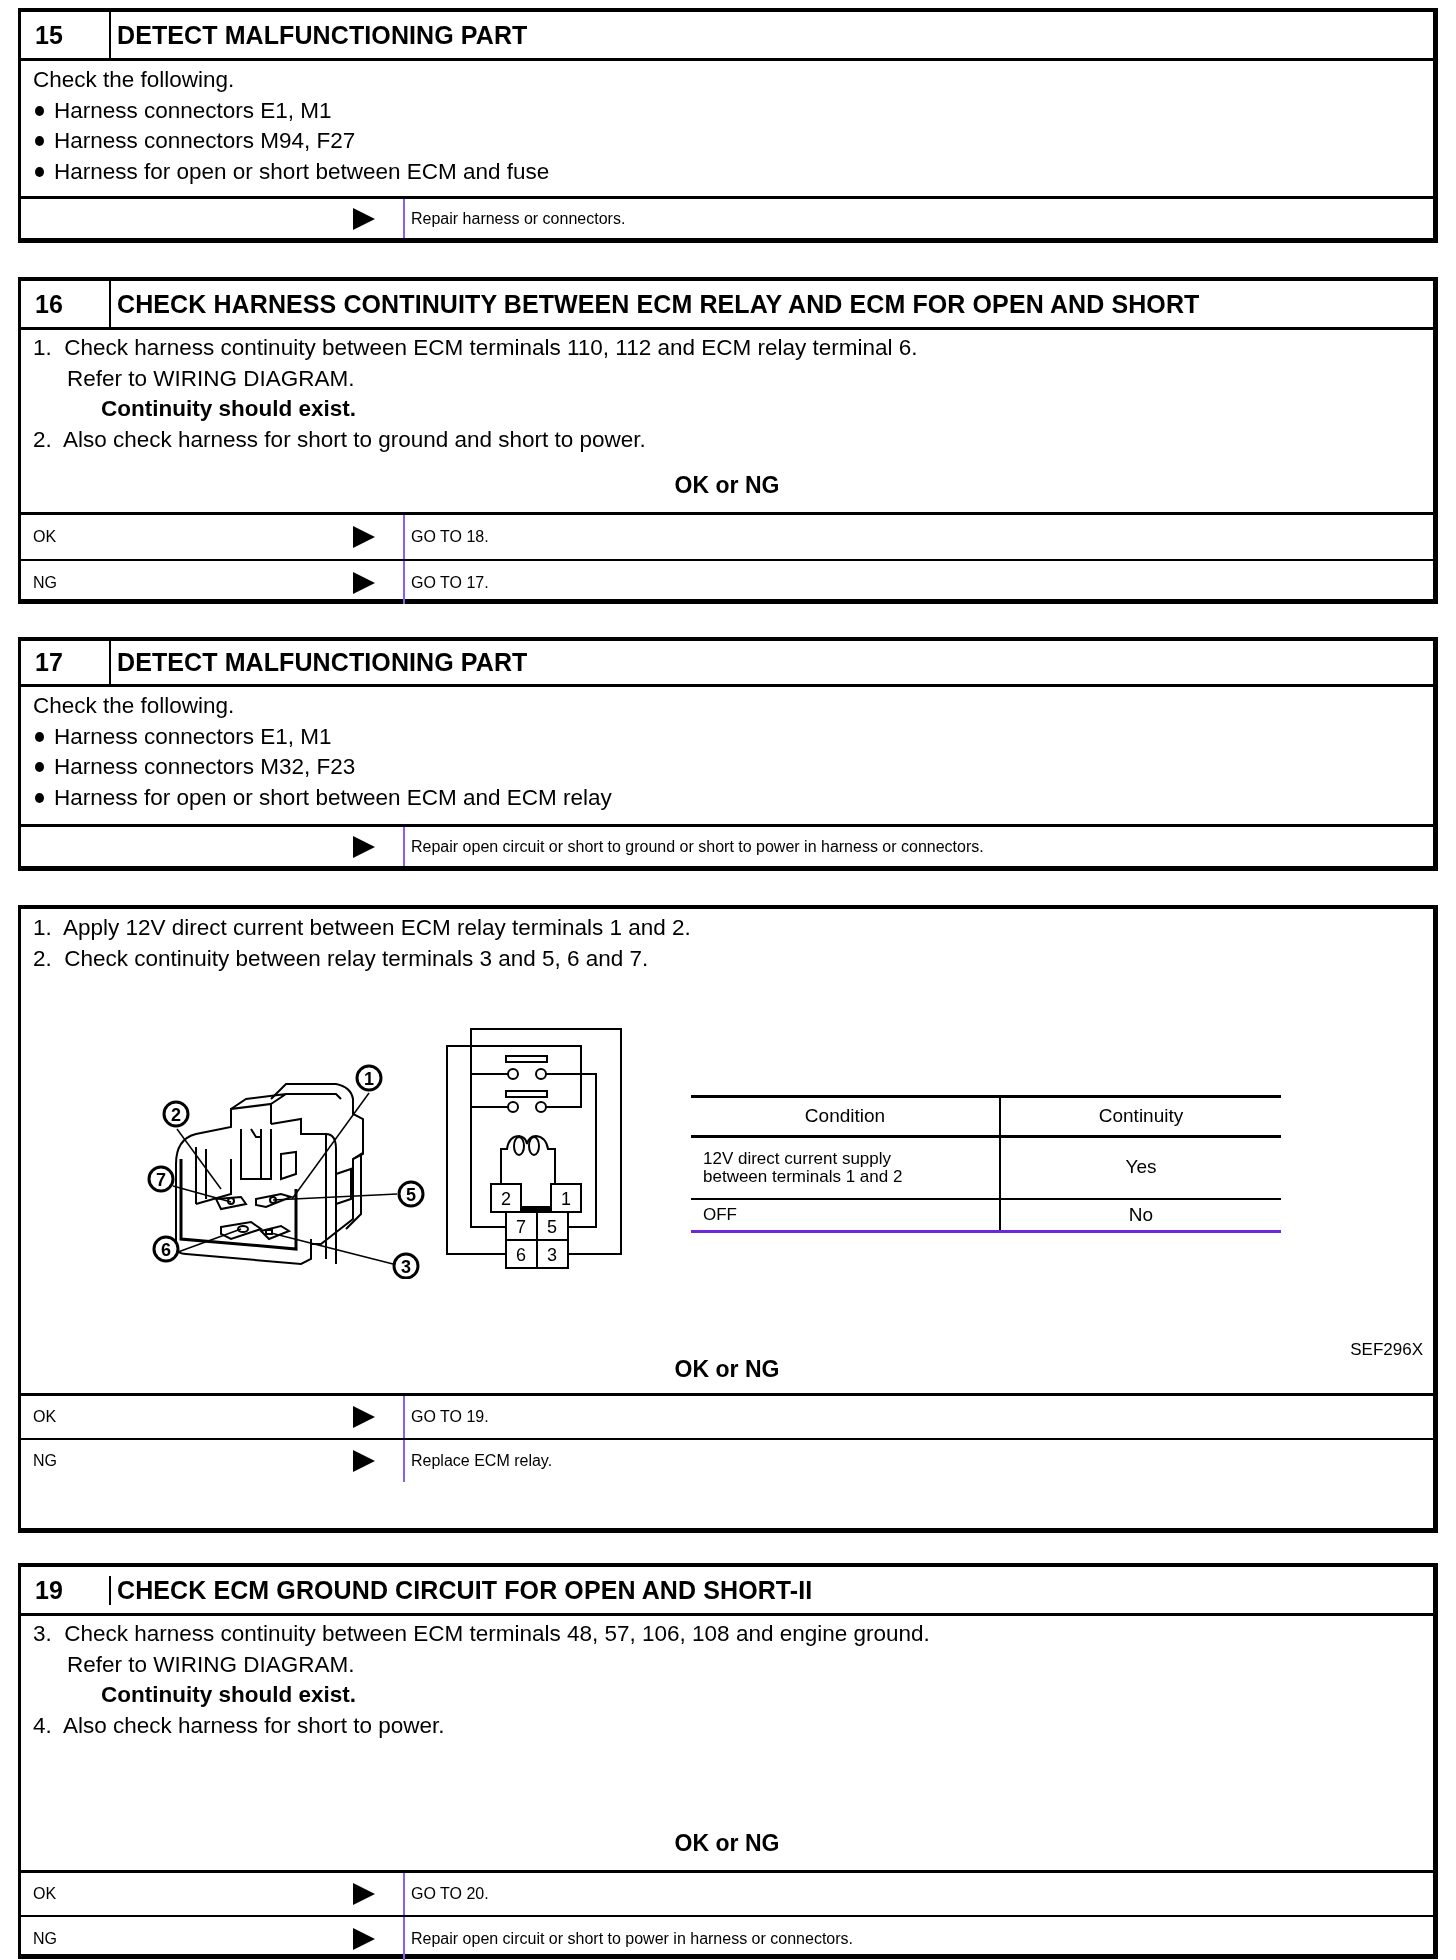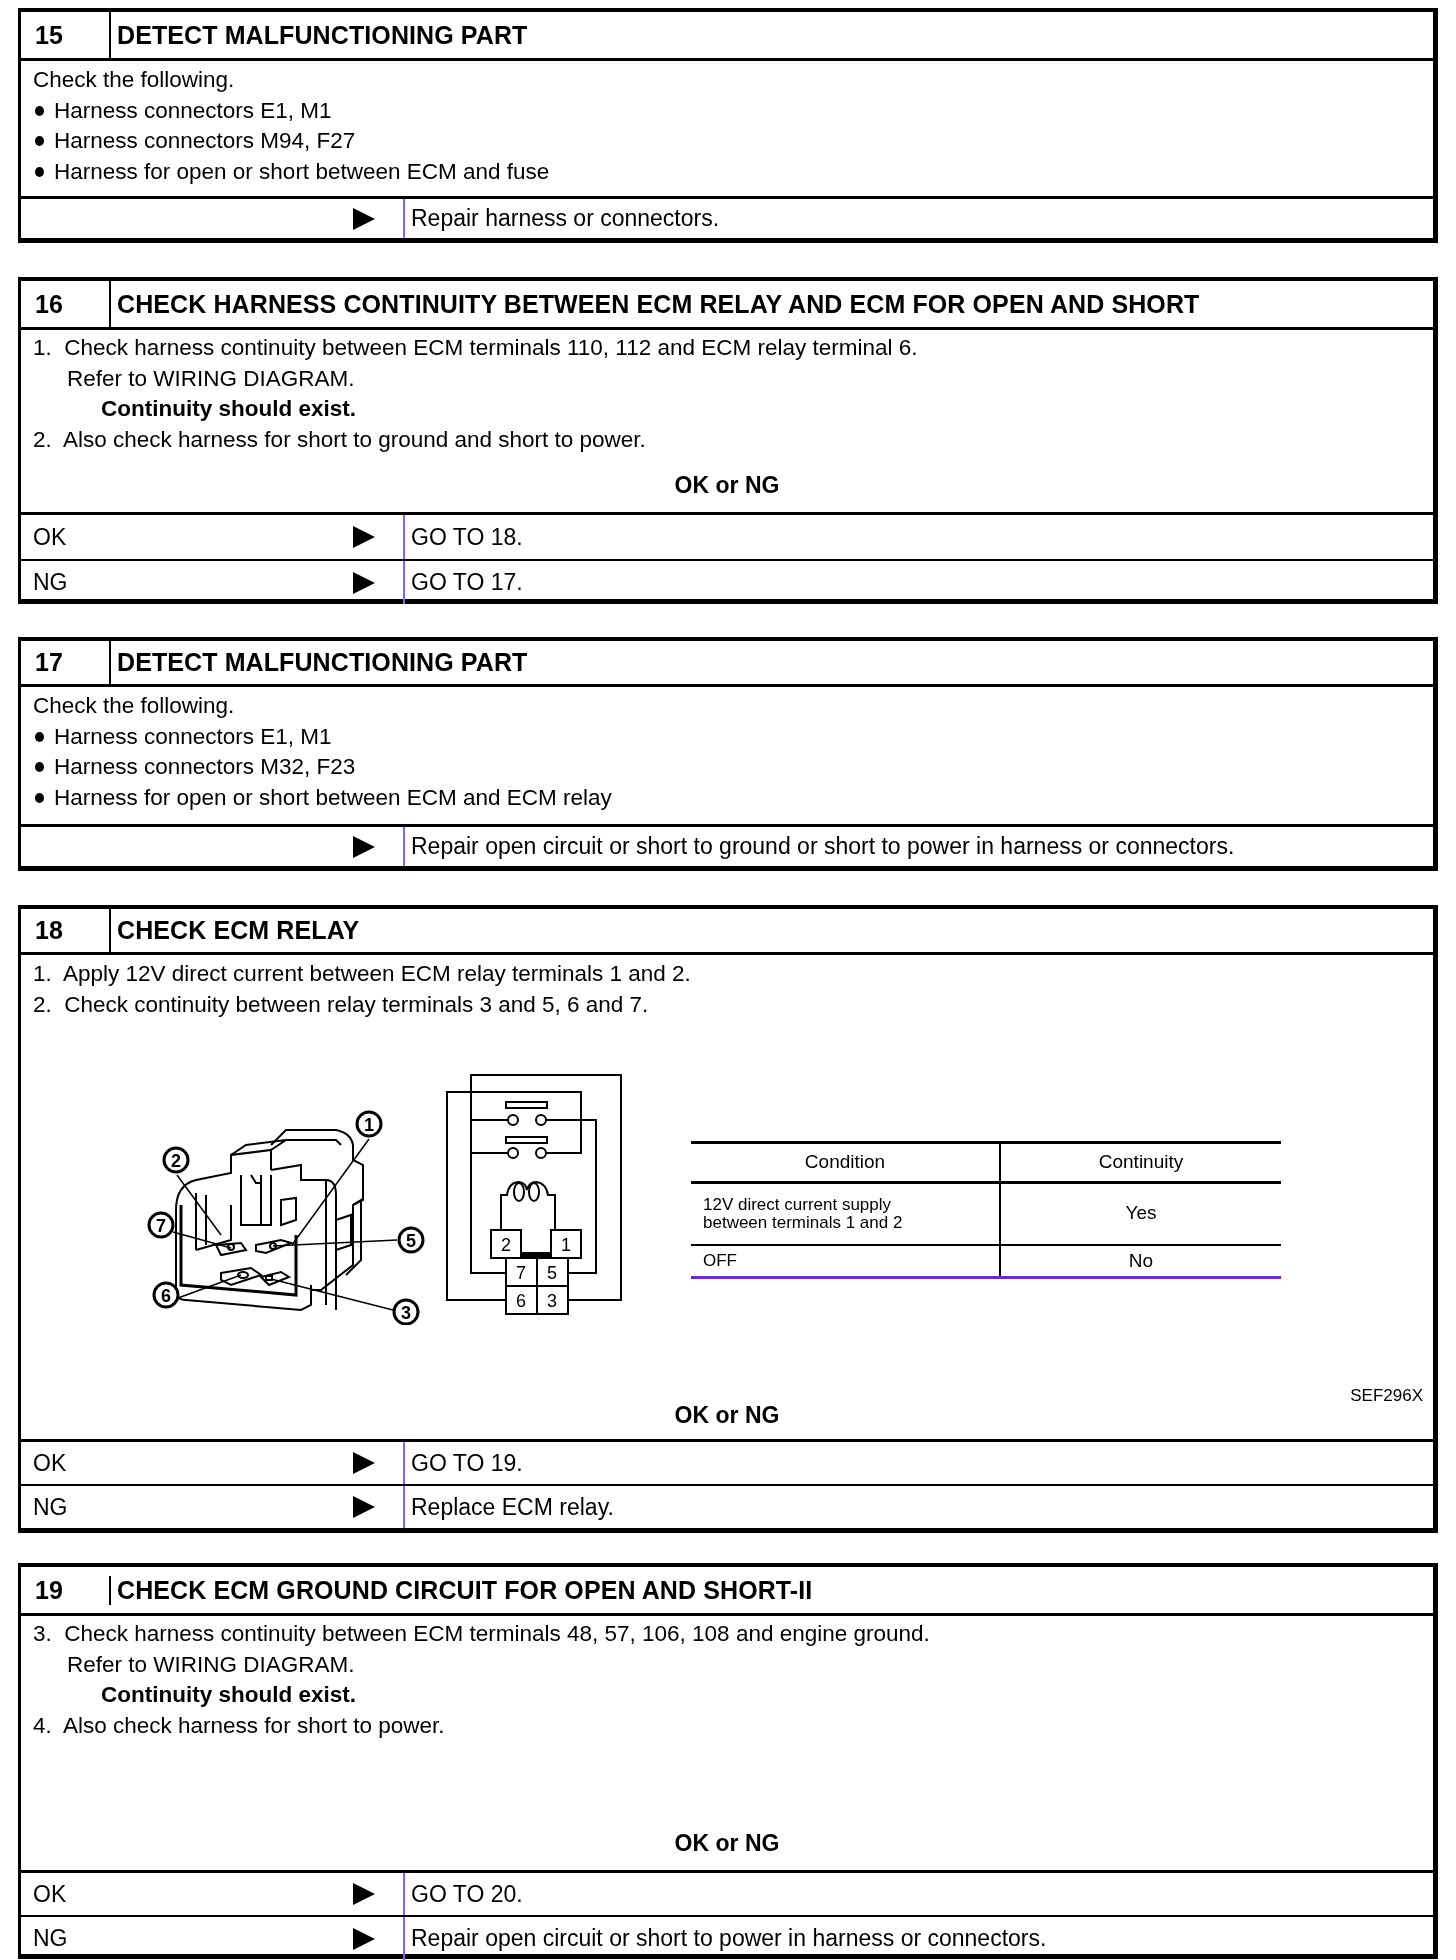--- a/index.html
+++ b/index.html
@@ -26,21 +26,21 @@
   .body { position: relative; box-sizing: border-box; font-size: 22.5px; line-height: 30.6px; padding: 6px 0 0 12px; }
   .body .line { white-space: pre; }
   .body .bullet::before {
     content: ""; display: inline-block; width: 9px; height: 10px; border-radius: 50%;
     background: #000; margin: 0 10px 2px 2px; vertical-align: middle;
   }
   .body .ind1 { padding-left: 34px; }
   .body .bold { font-weight: bold; padding-left: 68px; }
   .okng { position: absolute; left: 0; right: 0; text-align: center; font-weight: bold; font-size: 23px; }
   .row {
-    display: flex; box-sizing: border-box; border-top: 3px solid #000; font-size: 23px;
+    display: flex; box-sizing: border-box; border-top: 3px solid #000; font-size: 16px;
   }
   .row + .row { border-top: 2px solid #000; }
   .row .lab {
     width: 384px; border-right: 2px solid #8b5cf6; box-sizing: border-box; position: relative;
     padding-left: 12px; display: flex; align-items: center;
   }
   .row .arrow {
     position: absolute; right: 28px; top: 50%; margin-top: -11px;
     width: 0; height: 0; border-top: 11px solid transparent; border-bottom: 11px solid transparent;
     border-left: 22px solid #000;
@@ -122,24 +122,20 @@
   </div>
   <div class="row" style="height:42px;">
     <div class="lab">
         <span class="arrow"></span>
       </div>
     <div class="act">Repair open circuit or short to ground or short to power in harness or connectors.</div>
   </div>
 </div>
 
 <div class="box" style="top:905px;height:628px;">
-  <div class="hdr" style="height:46px;">
-    <div class="num">18</div>
-    <div class="title">CHECK ECM RELAY</div>
-  </div>
   <div class="body" style="height:484px;padding-top:4px;">
     <div class="line">1.  Apply 12V direct current between ECM relay terminals 1 and 2.</div>
     <div class="line">2.  Check continuity between relay terminals 3 and 5, 6 and 7.</div>
 
     <svg style="position:absolute;left:100px;top:130px;" width="320" height="240" viewBox="0 0 320 240" fill="none" stroke="#000" stroke-width="2">
 
       <path d="M55 125 L55 205 Q55 215 65 215 L180 225 L190 220 L190 200"></path>
       <path d="M60 120 L60 200 L175 210 L175 150" stroke-width="3"></path>
       <path d="M55 125 Q55 100 75 95 L110 88 L110 70 L150 65 L150 85"></path>
       <path d="M110 70 L125 60 L165 55 L150 65"></path>

